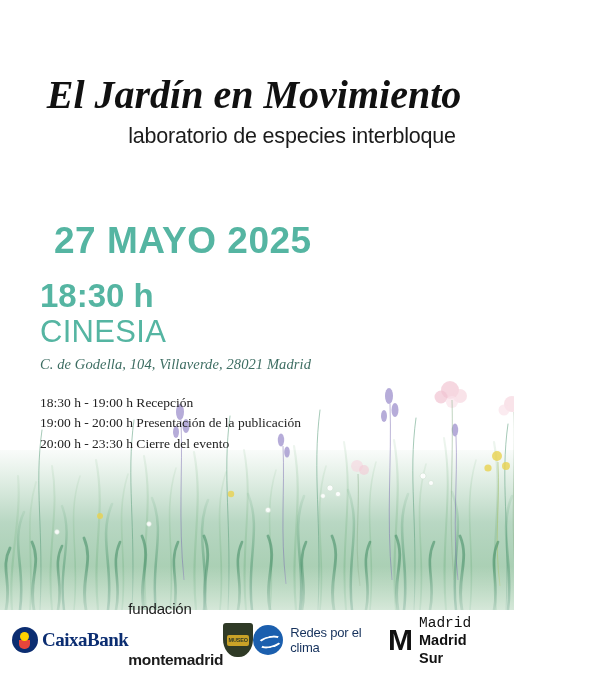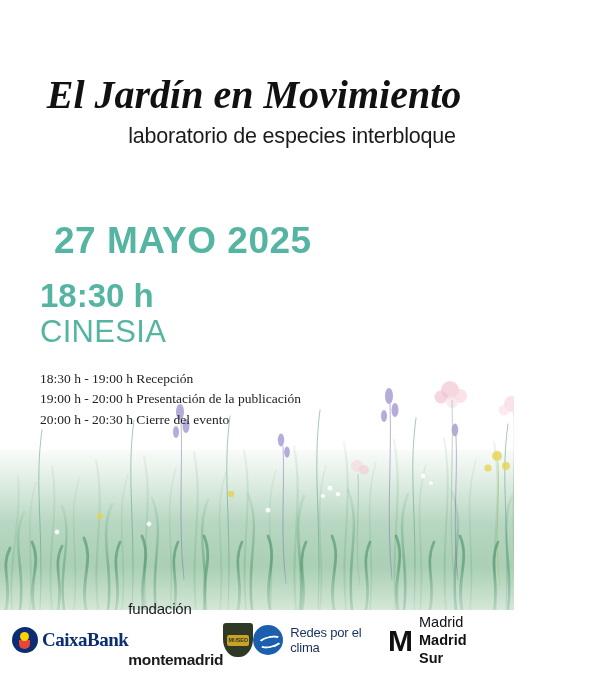--- a/index.html
+++ b/index.html
@@ -229,21 +229,21 @@
   .mbs-mark {
     font-family: "Liberation Sans", sans-serif;
     font-weight: bold;
     font-size: 30px;
     color: #111111;
     line-height: 0.9;
     margin-right: 6px;
   }
   .mbs-text { line-height: 1.12; }
   .mbs-top {
-    font-family: Liberation Sans, sans-serif;
+    font-family: Liberation Mono, monospace;
     font-size: 14.5px;
     color: #111111;
   }
   .mbs-bottom {
     font-family: "Liberation Sans", sans-serif;
     font-weight: bold;
     font-size: 14.5px;
     color: #111111;
   }
 </style>
@@ -423,24 +423,25 @@
 
   <div class="title-block">
     <div class="main-title">El Jardín en Movimiento</div>
     <div class="subtitle">laboratorio de especies interbloque</div>
   </div>
 
   <div class="info-block">
     <div class="date">27 MAYO 2025</div>
     <div class="time">18:30 h</div>
     <div class="venue">CINESIA</div>
+    <div class="address">C. de Godella, 104, Villaverde, 28021 Madrid</div>
     <div class="schedule">
       <div>18:30 h - 19:00 h Recepción</div>
       <div>19:00 h - 20:00 h Presentación de la publicación</div>
-      <div>20:00 h - 20:30 h Cierre del evento</div>
+      <div>20:00 h - 23:30 h Cierre del evento</div>
     </div>
   </div>
 
   <div class="footer">
 
     <div class="logo">
       <span class="caixa-star"></span>
       <span class="caixa-text">CaixaBank</span>
     </div>
 

